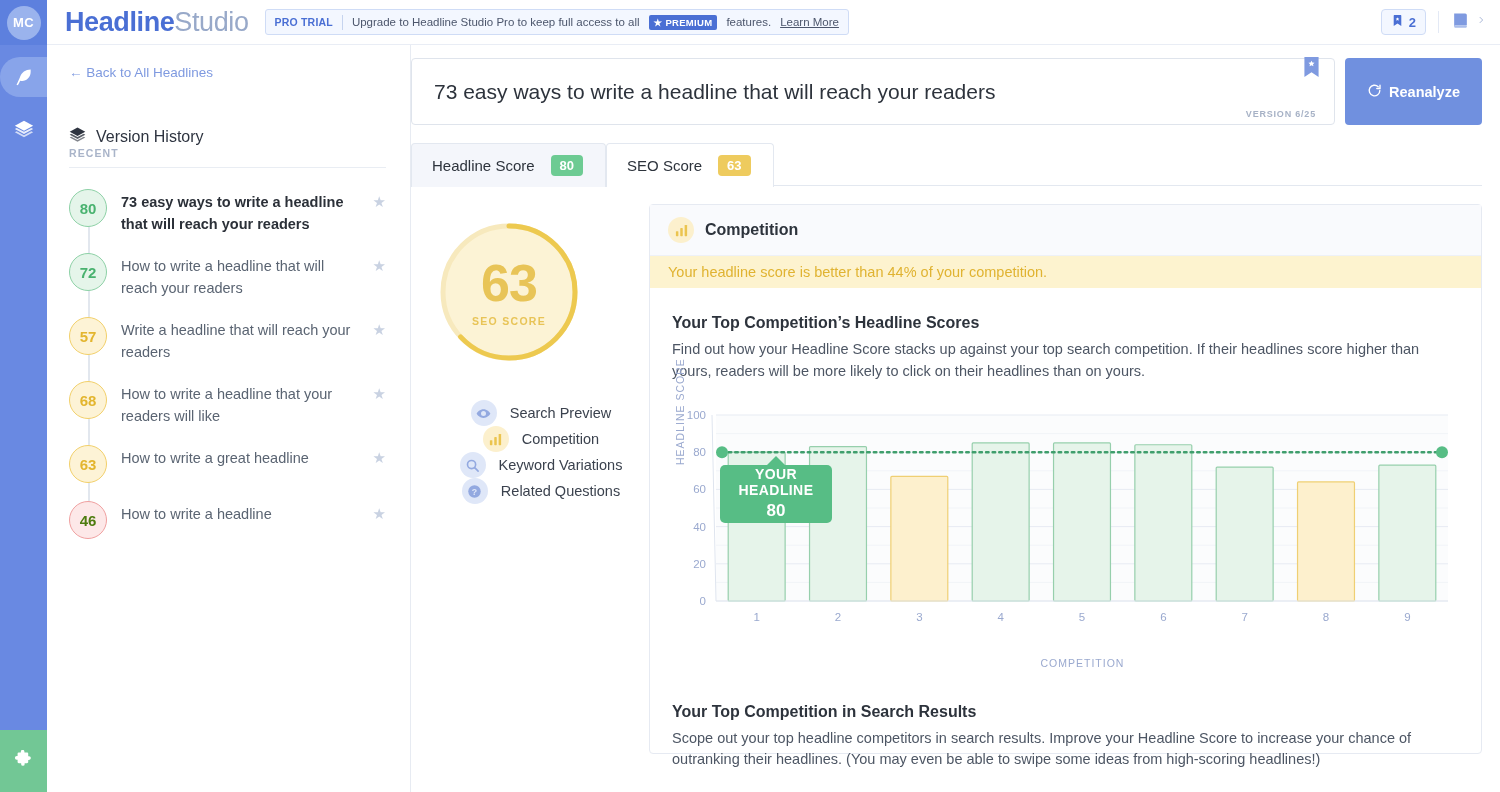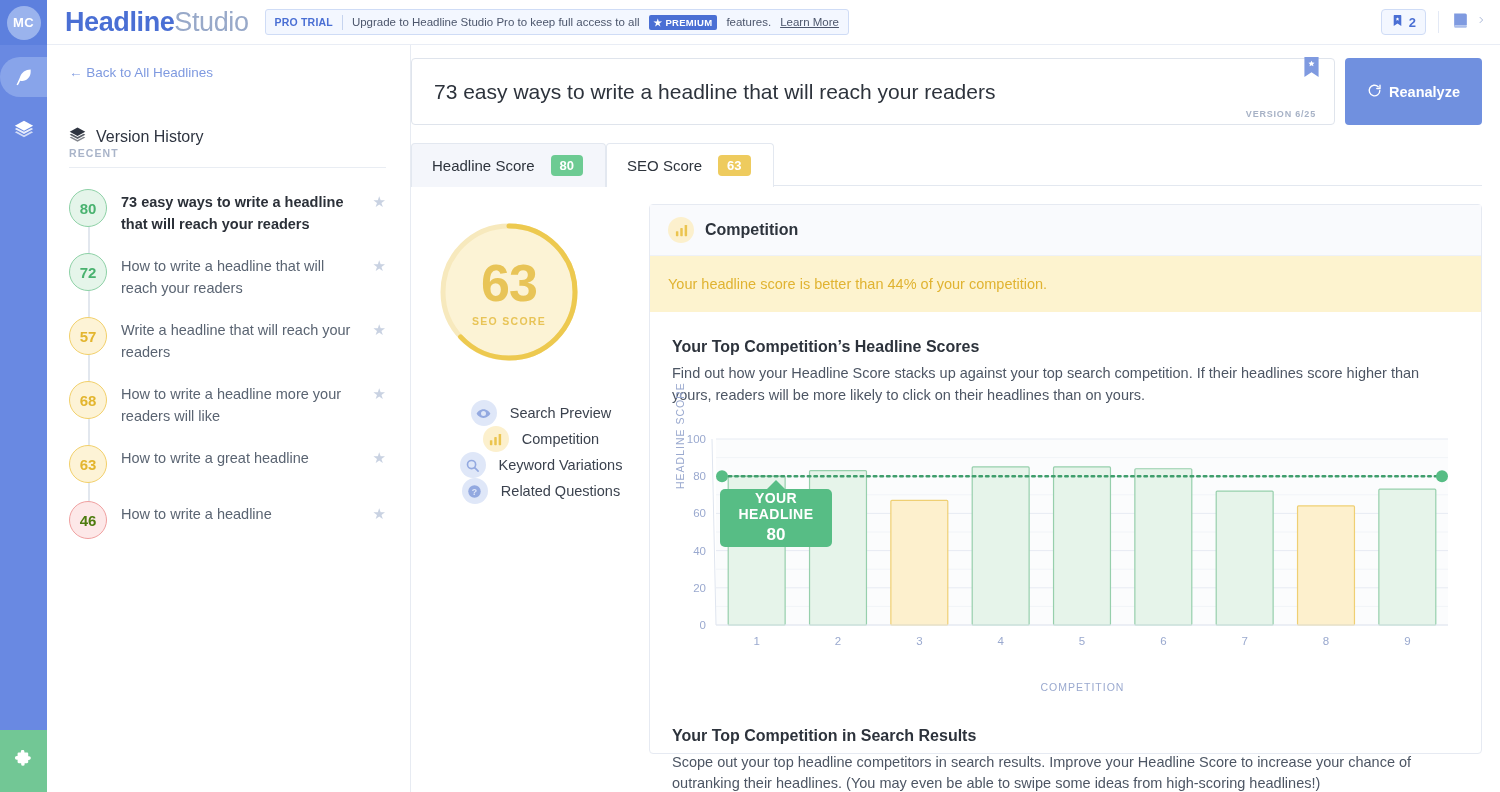--- a/index.html
+++ b/index.html
@@ -172,21 +172,21 @@
   .nav-label { font-size: 14.5px; color: #3b424e; }
 
   .right-col { flex: 1; padding: 18px 18px 0 2px; }
   .panel { border: 1px solid #e6eaf2; border-radius: 4px; background: #fff; height: 100%; }
   .panel-head {
     display: flex; align-items: center; gap: 11px;
     padding: 12px 18px; background: #f9fafd; border-bottom: 1px solid #eef1f7;
   }
   .panel-title { font-size: 16px; color: #2d333c; font-weight: 600; }
   .alert {
-    background: #fdf3cf; color: #e0b331; padding: 20px 18px;
+    background: #fdf3cf; color: #e0b331; padding: 8px 18px;
     font-size: 14.5px;
   }
   .sec { padding: 26px 22px 0 22px; }
   .sec h3 { font-size: 16px; color: #2d333c; font-weight: 600; }
   .sec p { font-size: 14.5px; color: #4d5664; line-height: 1.5; margin-top: 7px; max-width: 760px; }
 
   
   .chart { position: relative; margin: 22px 0 0 0; height: 250px; }
   .chart svg { display: block; }
   .ylabel {
@@ -320,21 +320,21 @@
       </div>
 
       <div class="vrow">
         <div class="score-dot s-yellow">57</div>
         <div class="vtext">Write a headline that will reach your readers</div>
         <div class="star">★</div>
       </div>
 
       <div class="vrow">
         <div class="score-dot s-yellow">68</div>
-        <div class="vtext">How to write a headline more your readers will like</div>
+        <div class="vtext">How to write a headline that your readers will like</div>
         <div class="star">★</div>
       </div>
 
       <div class="vrow">
         <div class="score-dot s-yellow">63</div>
         <div class="vtext">How to write a great headline</div>
         <div class="star">★</div>
       </div>
 
       <div class="vrow">

